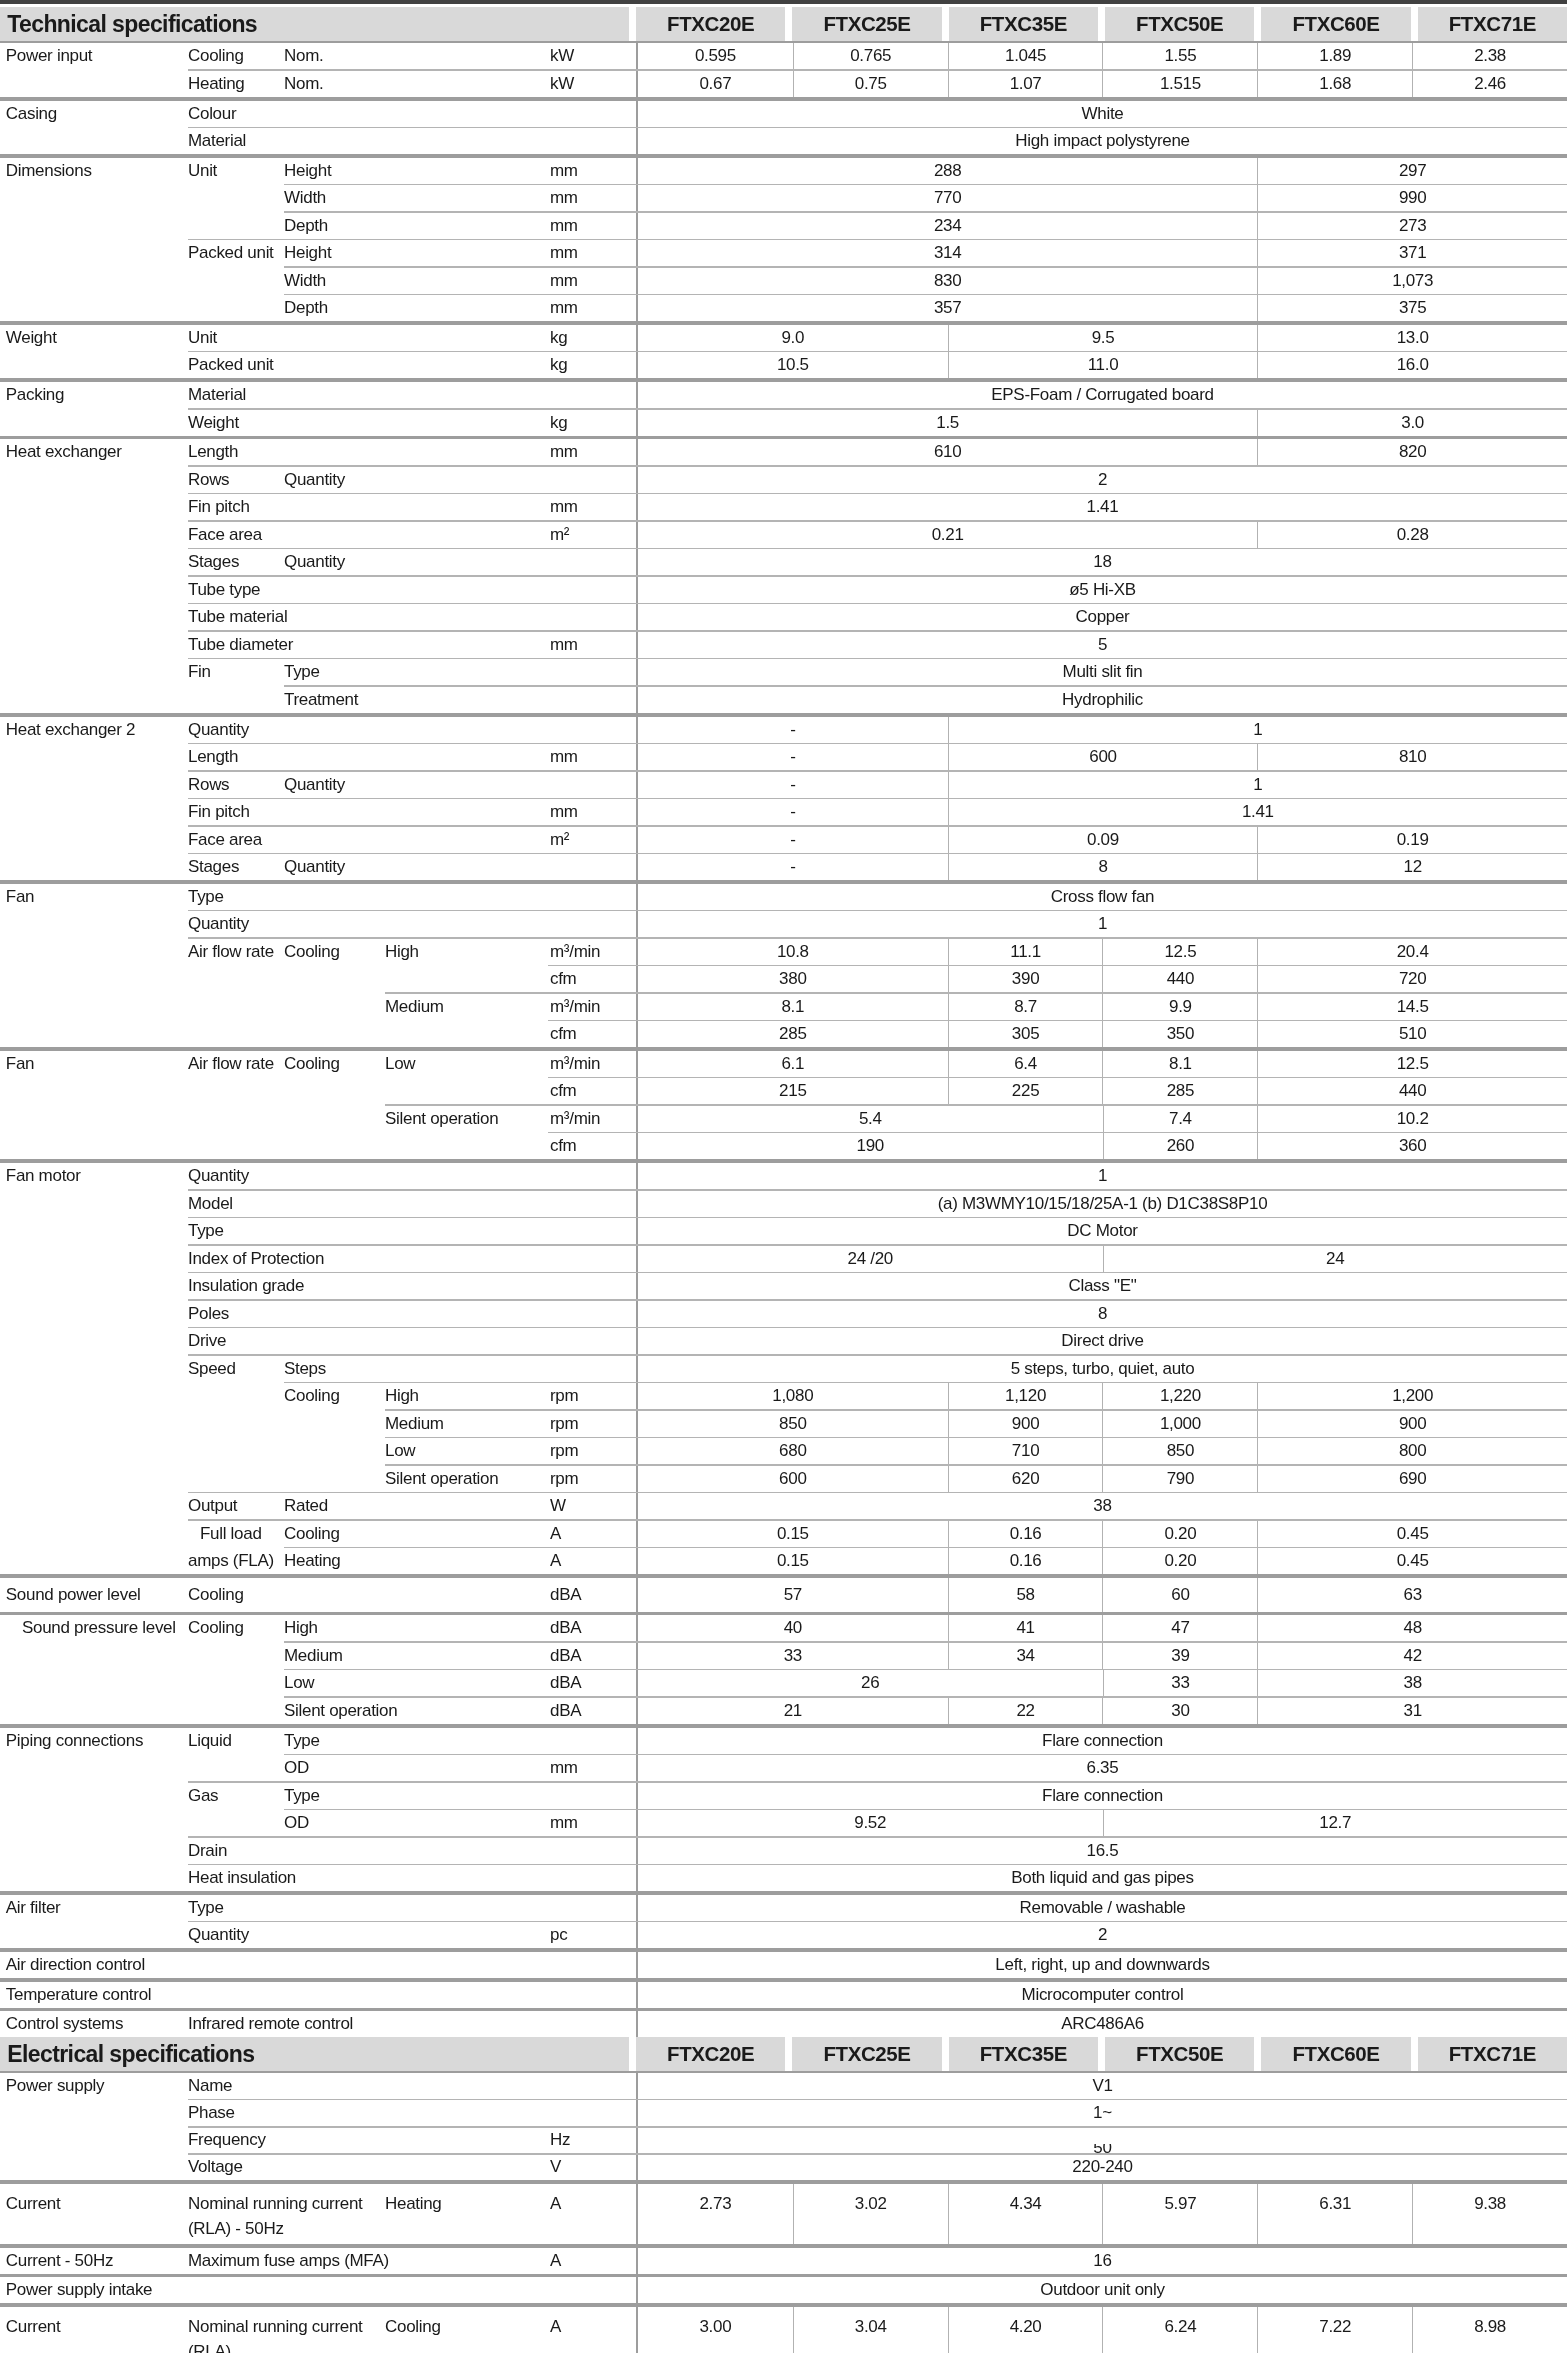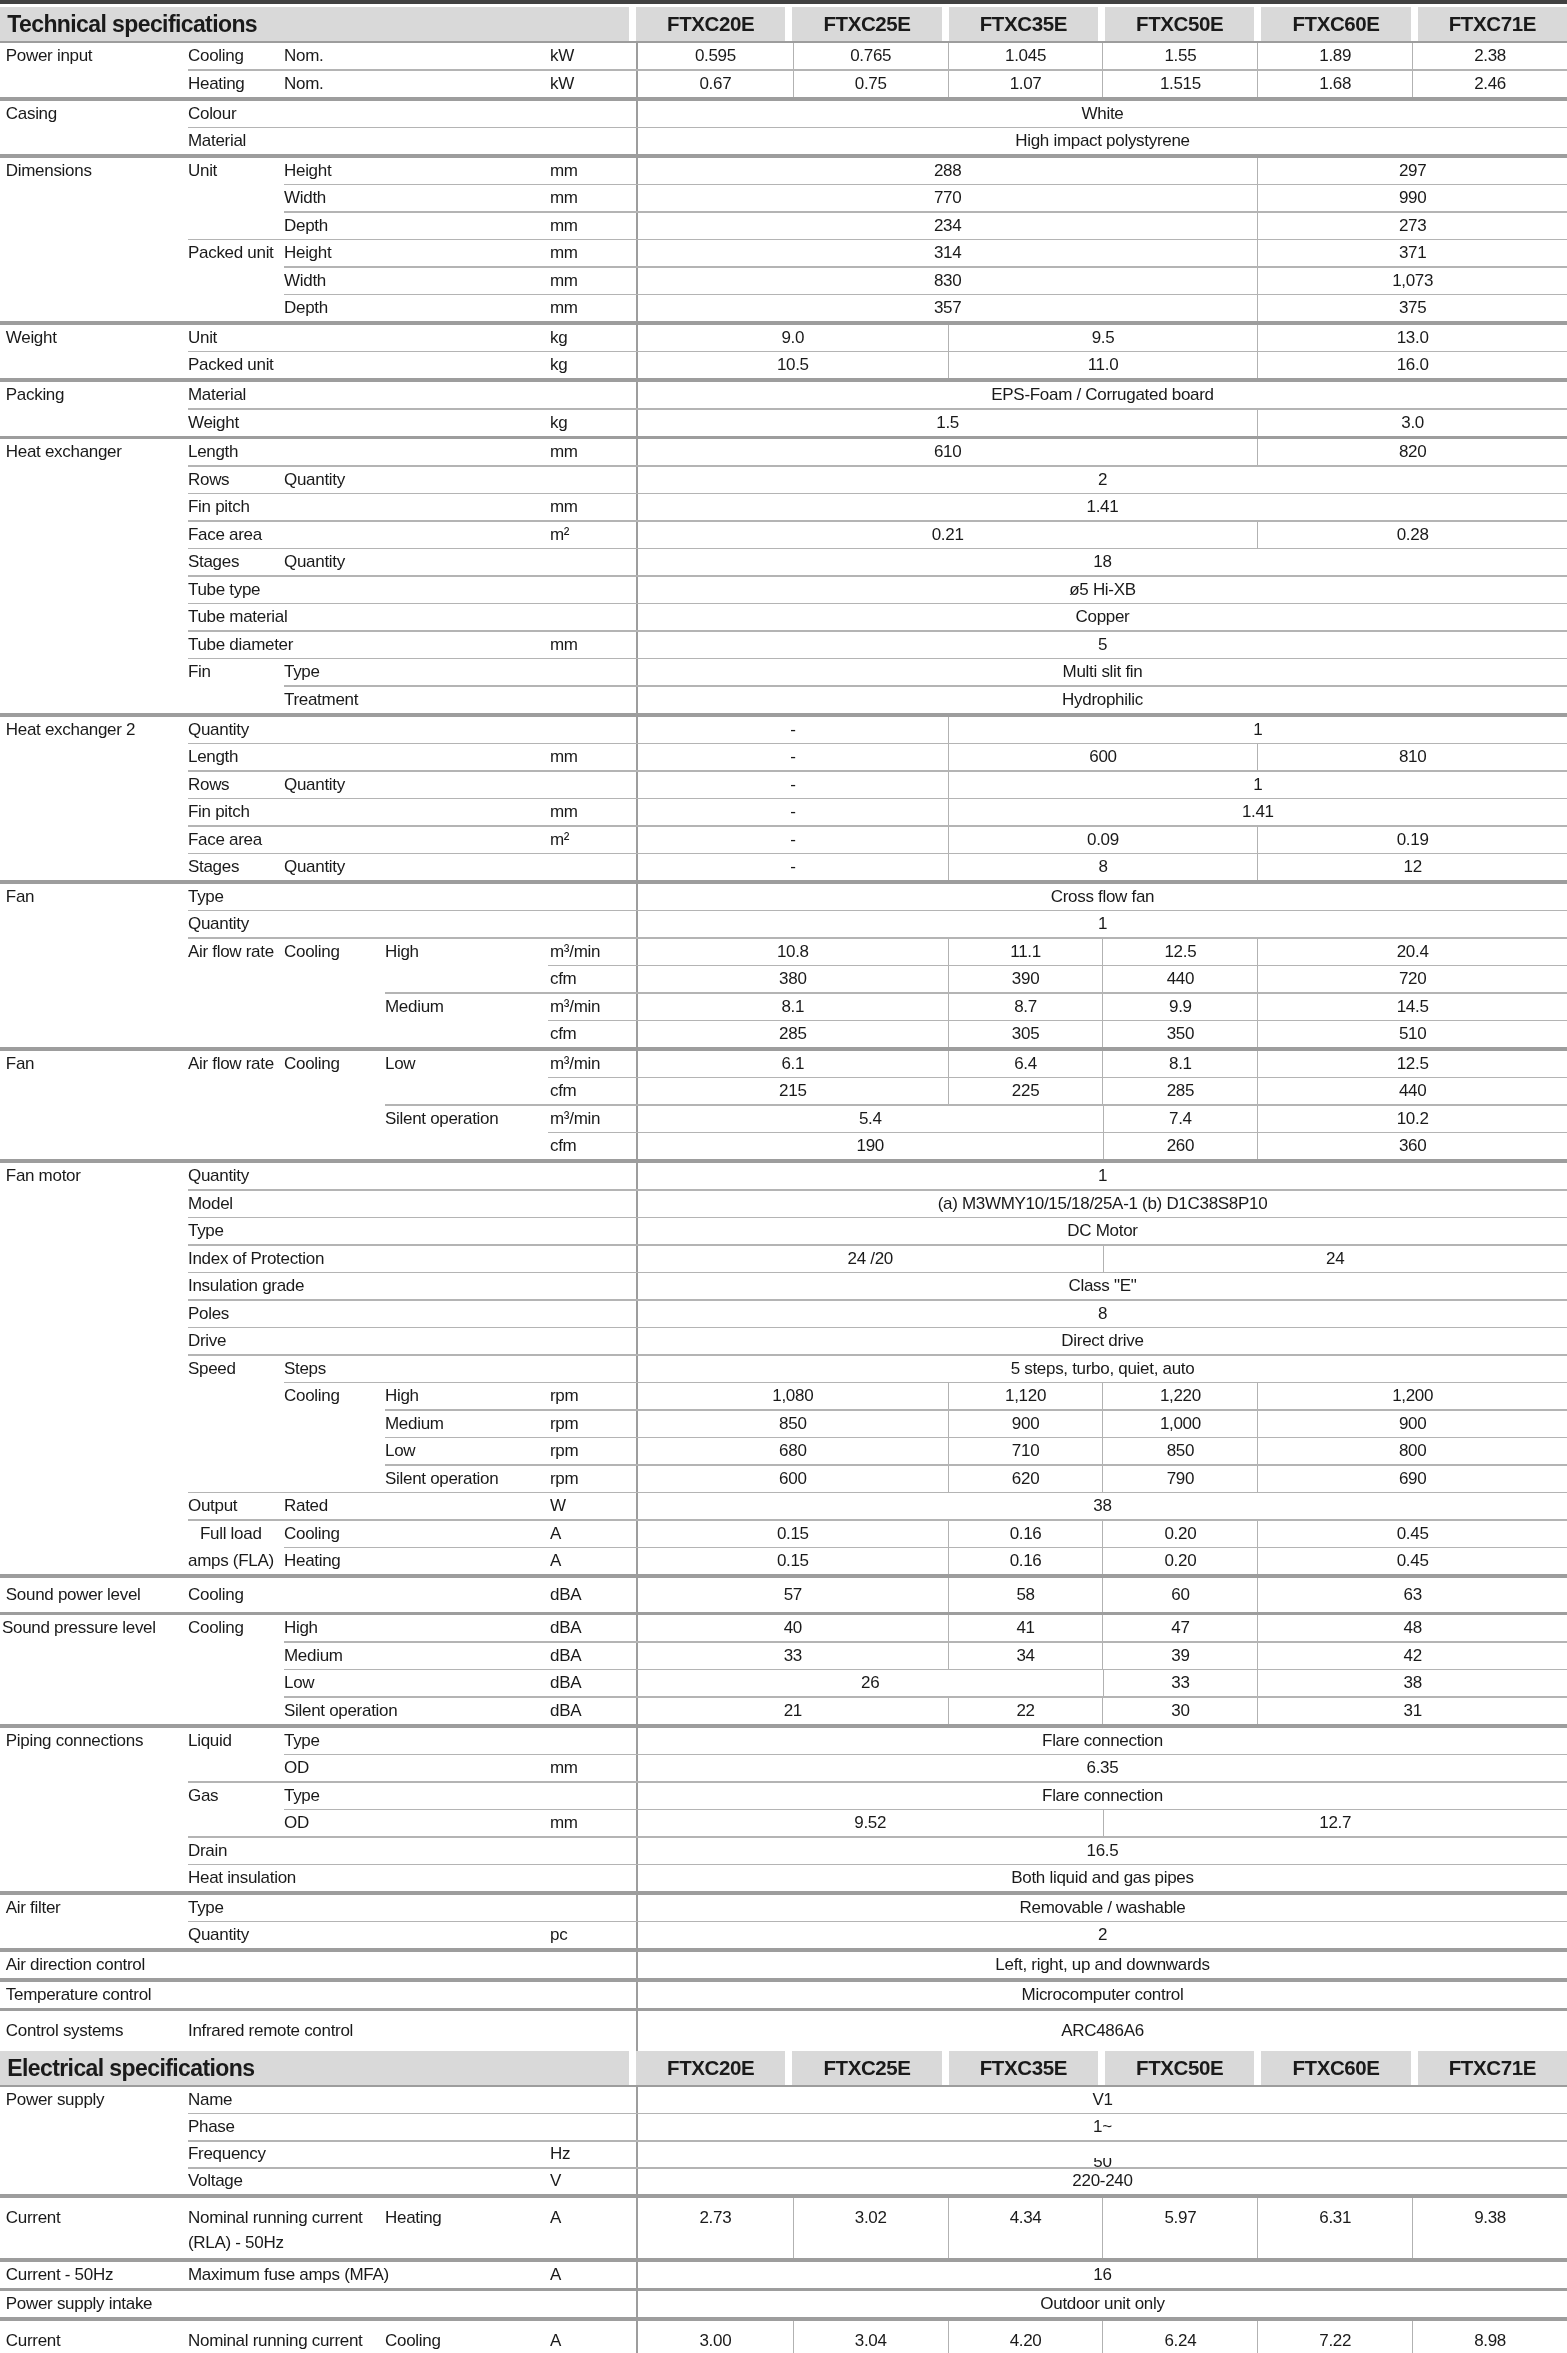--- a/index.html
+++ b/index.html
@@ -580,21 +580,21 @@
             <span class="unit">dBA</span>
             <div class="cells">
               <div class="cell first" style="grid-column: span 2;">57</div>
               <div class="cell" style="grid-column: span 1;">58</div>
               <div class="cell" style="grid-column: span 1;">60</div>
               <div class="cell" style="grid-column: span 2;">63</div>
             </div>
           </div>
           <div class="sep s0" style="margin-left: 0px;"></div>
           <div class="row" style="height: 26px;">
-            <span class="lbl" style="left: 2px;">Sound pressure level</span>
+            <span class="lbl" style="left: 22px;">Sound pressure level</span>
             <span class="lbl" style="left: 188px;">Cooling</span>
             <span class="lbl" style="left: 284px;">High</span>
             <span class="unit">dBA</span>
             <div class="cells">
               <div class="cell first" style="grid-column: span 2;">40</div>
               <div class="cell" style="grid-column: span 1;">41</div>
               <div class="cell" style="grid-column: span 1;">47</div>
               <div class="cell" style="grid-column: span 2;">48</div>
             </div>
           </div>
@@ -702,21 +702,21 @@
             </div>
           </div>
           <div class="sep s0" style="margin-left: 0px;"></div>
           <div class="row" style="height: 26px;">
             <span class="lbl" style="left: 5.8px;">Temperature control</span>
             <div class="cells">
               <div class="cell first" style="grid-column: span 6;">Microcomputer control</div>
             </div>
           </div>
           <div class="sep s0" style="margin-left: 0px;"></div>
-          <div class="row" style="height: 40px;">
+          <div class="row" style="height: 26px;">
             <span class="lbl" style="left: 5.8px;">Control systems</span>
             <span class="lbl" style="left: 188px;">Infrared remote control</span>
             <div class="cells">
               <div class="cell first" style="grid-column: span 6;">ARC486A6</div>
             </div>
           </div>
         </div>
       </div>
       <div class="spec-table">
         <div class="band">

